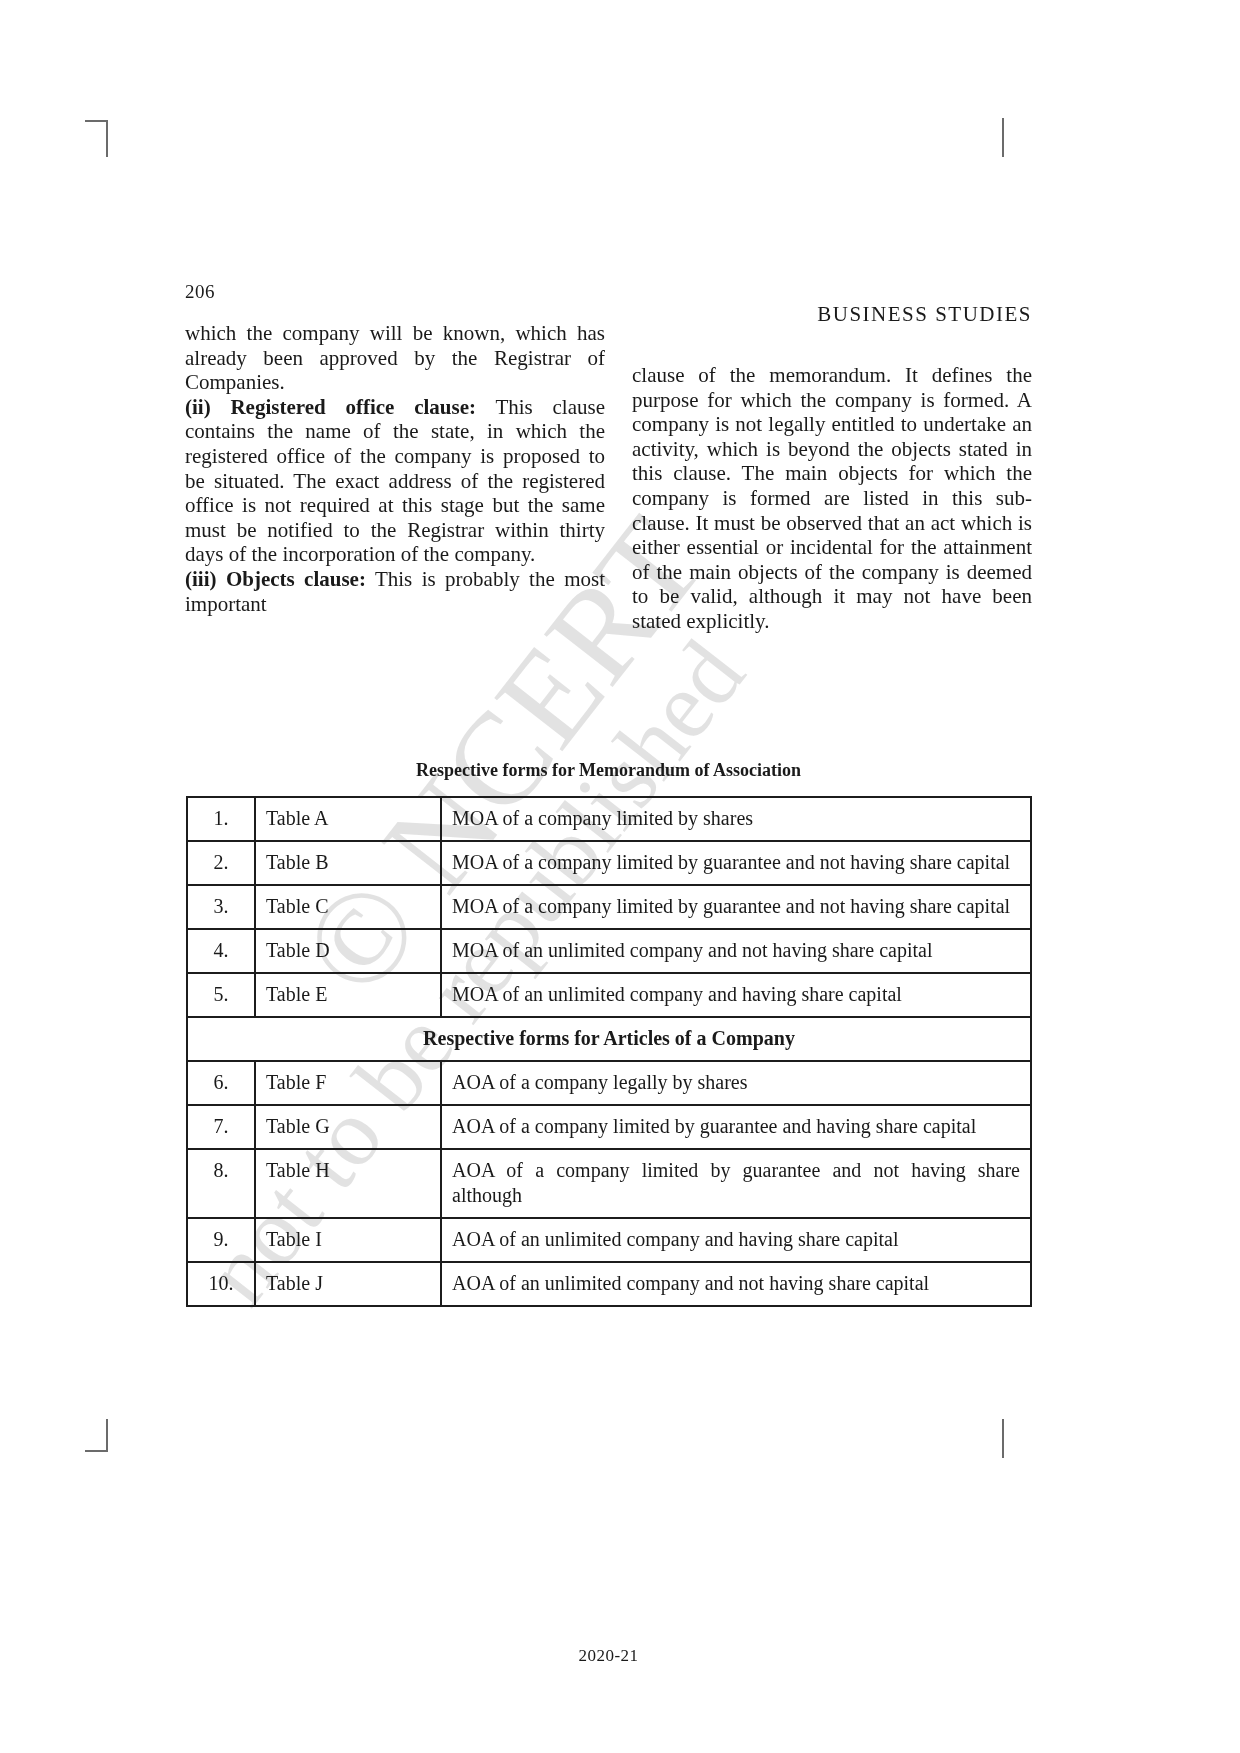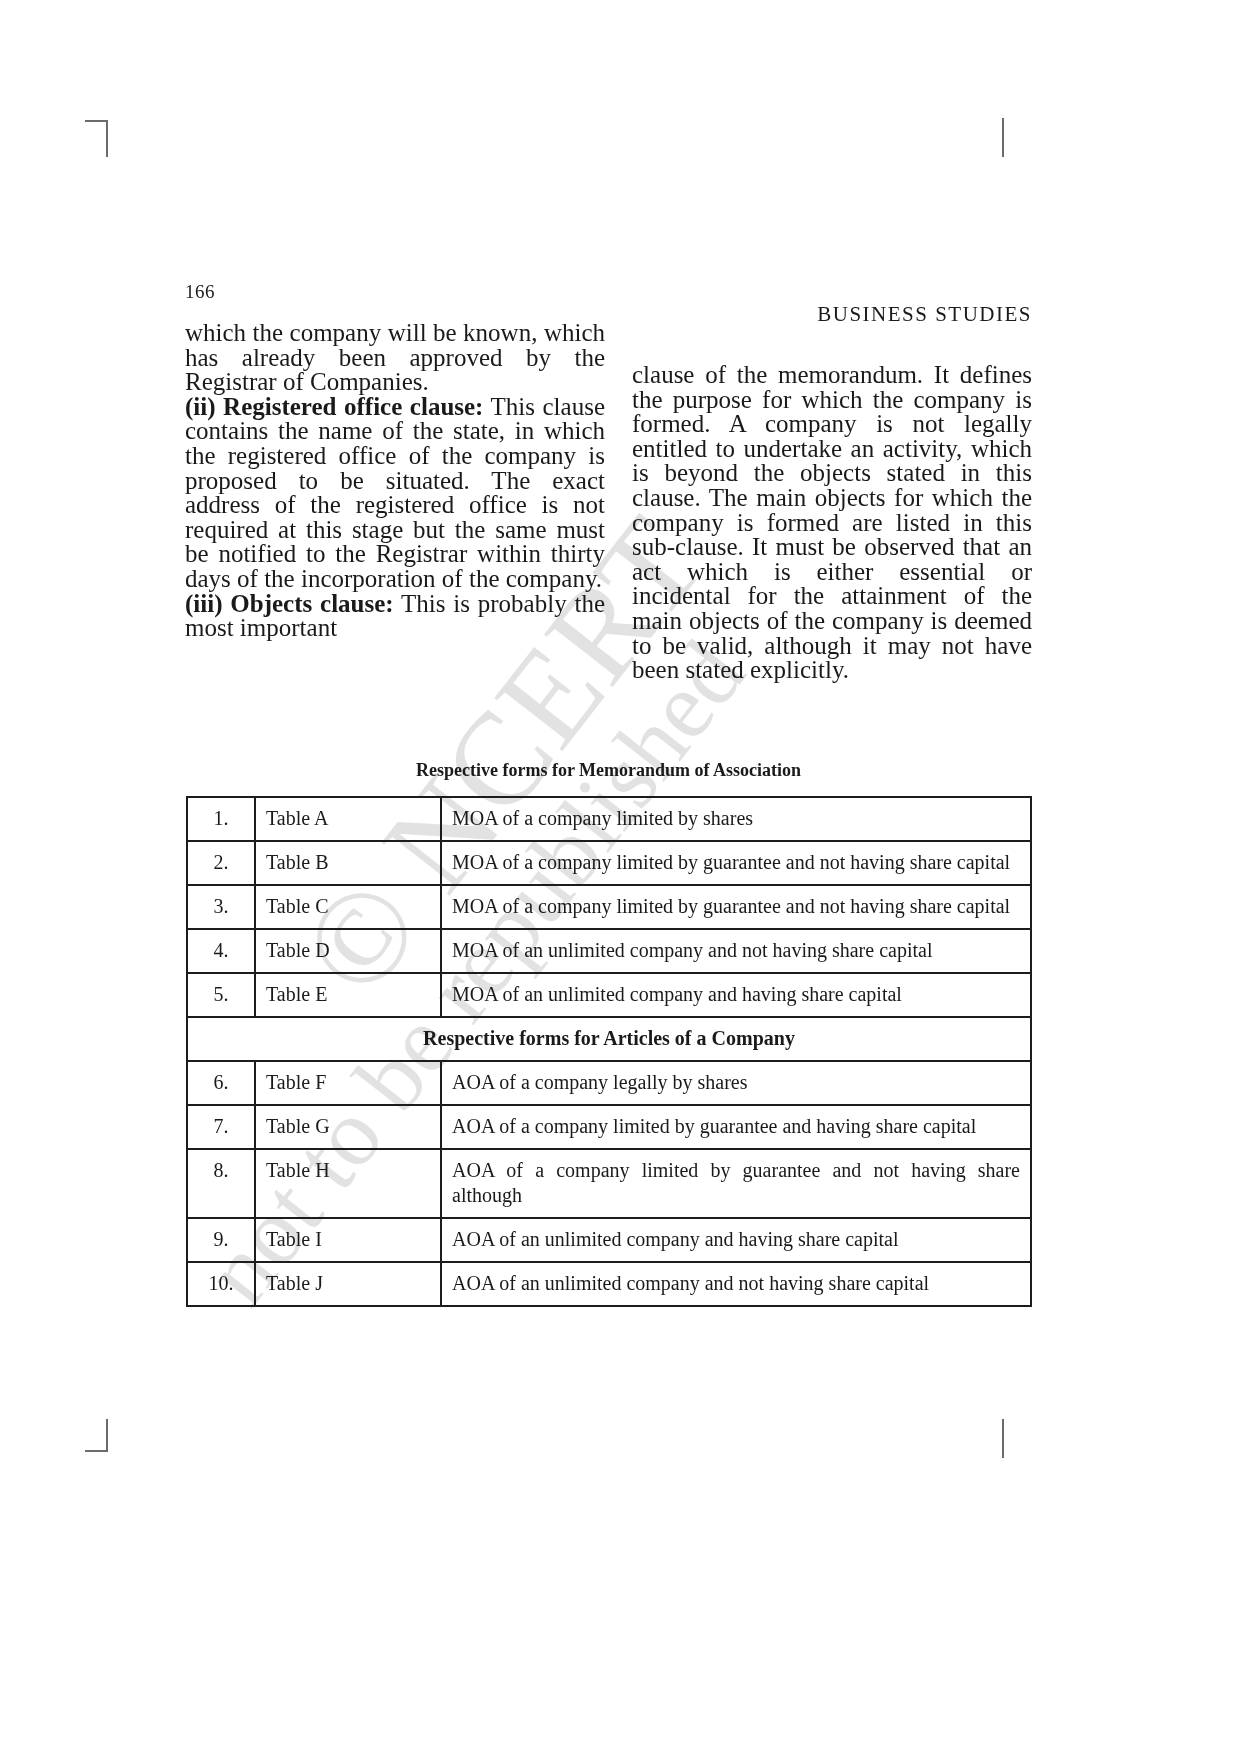--- a/index.html
+++ b/index.html
@@ -25,21 +25,21 @@
     font-size:19px;letter-spacing:.5px;
   }
   .running-head{
     position:absolute;top:302px;right:208px;
     font-size:21px;letter-spacing:1.5px;
   }
 
   .columns{
     position:absolute;left:185px;top:321px;width:847px;
     display:flex;gap:27px;
-    font-size:25px;line-height:24.6px;
+    font-size:21px;line-height:24.6px;
     text-align:justify;
   }
   .col-left{width:420px;}
   .col-right{width:400px;margin-top:42px;}
   .columns p{margin:0;}
   .b{font-weight:bold;}
 
   .table-title{
     position:absolute;left:185px;top:760px;width:847px;
     text-align:center;font-weight:bold;font-size:18px;
@@ -91,21 +91,21 @@
   <div class="mark m-tr-v"></div>
   <div class="mark m-bl-v"></div>
   <div class="mark m-bl-h"></div>
   <div class="mark m-br-v"></div>
 
   <div class="watermark">
     <span class="wm wm-1">© NCERT</span>
     <span class="wm wm-2">not to be republished</span>
   </div>
 
-  <span class="page-number">166</span>
+  <span class="page-number">206</span>
   <span class="running-head">BUSINESS STUDIES</span>
 
   <div class="columns">
     <div class="col-left">
       <p>which the company will be known, which has already been approved by the Registrar of Companies.</p>
       <p><span class="b">(ii) Registered office clause:</span><span> This clause contains the name of the state, in which the registered office of the company is proposed to be situated. The exact address of the registered office is not required at this stage but the same must be notified to the Registrar within thirty days of the incorporation of the company.</span></p>
       <p><span class="b">(iii) Objects clause:</span><span> This is probably the most important</span></p>
     </div>
     <div class="col-right">
       <p>clause of the memorandum. It defines the purpose for which the company is formed. A company is not legally entitled to undertake an activity, which is beyond the objects stated in this clause. The main objects for which the company is formed are listed in this sub-clause. It must be observed that an act which is either essential or incidental for the attainment of the main objects of the company is deemed to be valid, although it may not have been stated explicitly.</p>
@@ -165,14 +165,15 @@
         <td class="c-desc">AOA of an unlimited company and having share capital</td>
       </tr>
       <tr>
         <td class="c-num">10.</td>
         <td class="c-name">Table J</td>
         <td class="c-desc">AOA of an unlimited company and not having share capital</td>
       </tr>
     </tbody>
   </table>
 
+  <div class="footer">2020-21</div>
 
 </div>
 
 </body></html>

